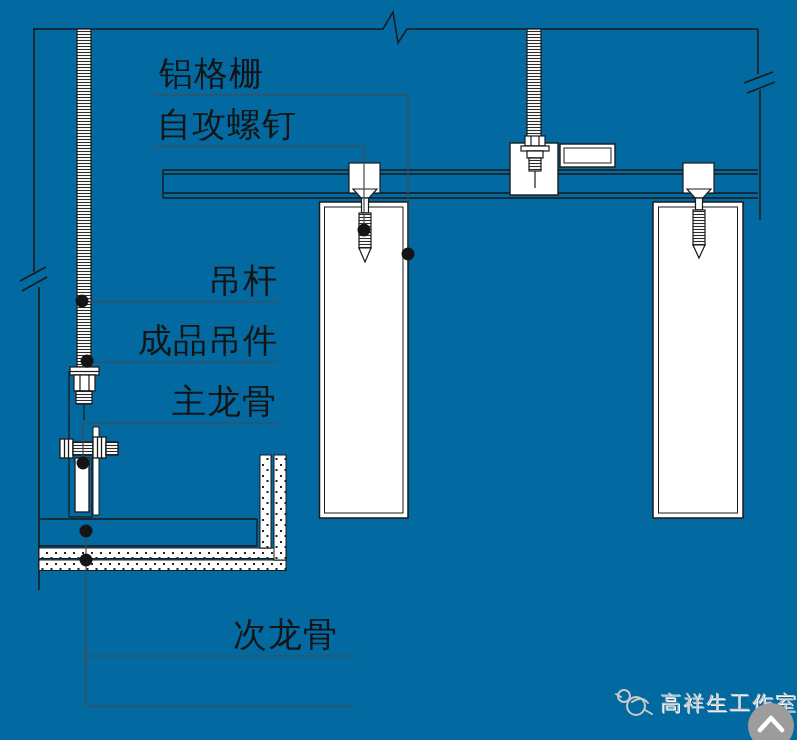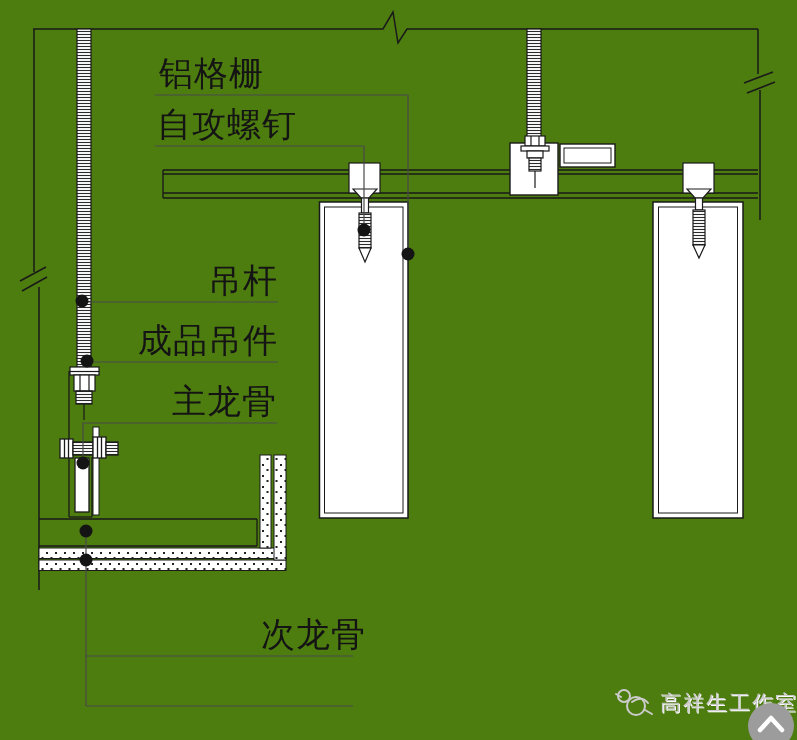--- a/index.html
+++ b/index.html
@@ -1,30 +1,30 @@
 <!DOCTYPE html>
 <html><head>
 <meta charset="utf-8">
 <style>
   html,body{margin:0;padding:0;background:#ffffff;}
   .stage{
-    position:relative;width:797px;height:740px;background:#4d7c0f;
+    position:relative;width:797px;height:740px;background:#0369a1;
     overflow:hidden;font-family:"Liberation Serif",serif;
   }
   .stage svg.linework{position:absolute;left:0;top:0;}
   .callout{
     position:absolute;color:#141414;font-size:34px;line-height:1;
     white-space:nowrap;letter-spacing:1px;font-family:"Liberation Serif",serif;
   }
   .co-aluminum{left:159px;top:57px;}
   .co-screw{left:157px;top:108px;}
   .co-hanger-rod{right:519px;top:264px;}
   .co-finished-hanger{right:519px;top:324px;}
   .co-main-runner{right:520px;top:385px;}
-  .co-secondary-runner{right:431px;top:618px;margin-left:20px;}
+  .co-secondary-runner{right:459px;top:618px;margin-left:20px;}
   .co-gypsum{right:449px;top:671px;font-size:31px;}
   .watermark{
     position:absolute;left:612px;top:686px;display:flex;align-items:center;gap:6px;
   }
   .watermark-text{
     color:#c9c9c9;font-size:21px;letter-spacing:2px;white-space:nowrap;
     text-shadow:1px 1px 0 #ffffff;font-family:"Liberation Serif",serif;
   }
   .back-to-top{
     position:absolute;left:748px;top:703px;width:46px;height:46px;

